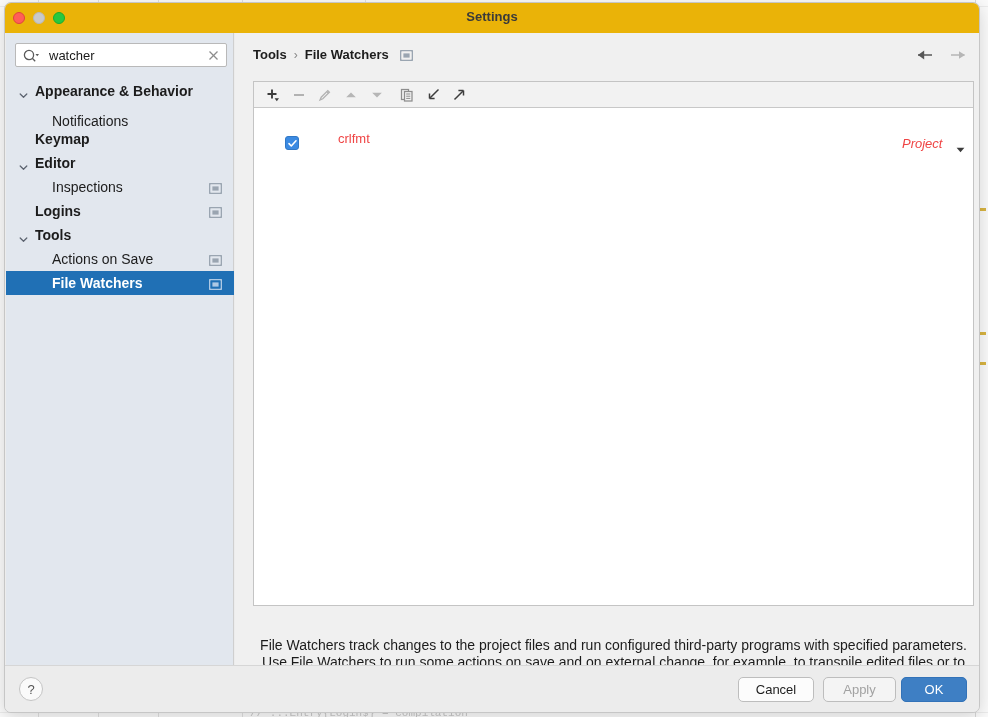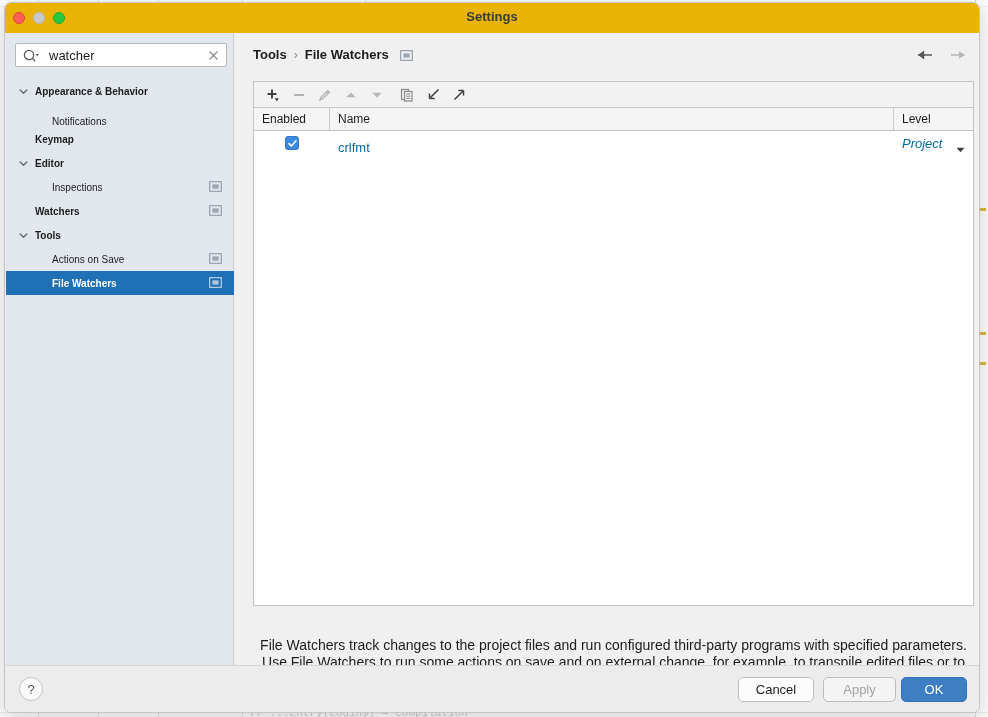--- a/index.html
+++ b/index.html
@@ -85,21 +85,21 @@
     font-size: 13px; color: #1a1a1a; line-height: 17px;
     white-space: nowrap; overflow: hidden;
   }
   #search-clear {
     position: absolute; right: 5px; top: 4px; width: 15px; height: 15px;
     cursor: pointer;
   }
 
   .tree-row {
     position: absolute; left: 0; width: 228px; height: 24px;
-    font-size: 10px; color: #1c1c1c; cursor: default;
+    font-size: 14px; color: #1c1c1c; cursor: default;
     display: flex; align-items: center;
   }
   .tree-row.selected { background: #2070b5; color: #ffffff; }
   .tree-row .arrow {
     position: absolute; left: 13px; top: 8px; width: 9px; height: 9px;
   }
   .tree-row .tlabel { position: absolute; white-space: nowrap; }
   .tree-row.lvl0 .tlabel { left: 29px; font-weight: bold; }
   .tree-row.lvl1 .tlabel { left: 46px; font-weight: normal; }
   .tree-row.lvl1.selected .tlabel { font-weight: bold; }
@@ -159,22 +159,22 @@
   }
   .th.c-enabled { width: 76px; border-right: 1px solid #c9c9c9; }
   .th.c-name    { flex: 1; border-right: 1px solid #c9c9c9; }
   .th.c-level   { width: 79px; }
 
   #table-body {
     position: absolute; left: 0; top: 49px; right: 0; bottom: 0;
     background: #ffffff;
   }
   .trow {
-    position: relative; height: 24px; display: flex; align-items: flex-end;
-    font-size: 13px; color: #0369a1; cursor: default;
+    position: relative; height: 24px; display: flex; align-items: flex-start;
+    font-size: 13px; color: #ef4444; cursor: default;
   }
   .cell-enabled {
     width: 76px; height: 100%; display: flex;
     align-items: center; justify-content: center;
   }
   .cell-name { flex: 1; padding-left: 8px; }
   .cell-level {
     width: 79px; height: 100%; display: flex; align-items: center;
     justify-content: flex-start; padding-left: 8px; position: relative; font-style: italic;
   }
@@ -288,21 +288,21 @@
           <span class="tlabel">Editor</span>
         </div>
         <div class="tree-row lvl1" style="top: 142px;">
           <span class="tlabel">Inspections</span>
           <span class="modicon"><svg width="13" height="11" viewBox="0 0 13 11">
               <rect x="0.5" y="0.5" width="12" height="10" rx="1.4" fill="none" stroke="#9aa5b1" stroke-width="1.6"></rect>
               <rect x="3.4" y="3.4" width="6.2" height="4.2" fill="#9aa5b1"></rect>
             </svg></span>
         </div>
         <div class="tree-row lvl0" style="top: 166px;">
-          <span class="tlabel">Watchers</span>
+          <span class="tlabel">Logins</span>
           <span class="modicon"><svg width="13" height="11" viewBox="0 0 13 11">
               <rect x="0.5" y="0.5" width="12" height="10" rx="1.4" fill="none" stroke="#9aa5b1" stroke-width="1.6"></rect>
               <rect x="3.4" y="3.4" width="6.2" height="4.2" fill="#9aa5b1"></rect>
             </svg></span>
         </div>
         <div class="tree-row lvl0" style="top: 190px;">
           <span class="arrow"><svg width="9" height="9" viewBox="0 0 9 9">
               <path d="M1.2 3 L4.5 6.3 L7.8 3" fill="none" stroke="#5d6470" stroke-width="1.25" stroke-linecap="round" stroke-linejoin="round"></path>
             </svg></span>
           <span class="tlabel">Tools</span>
@@ -400,25 +400,20 @@
           </svg>
         </div>
         <div class="tb-btn">
           <svg width="17" height="16" viewBox="0 0 17 16">
             <path d="M3.5 12.5 L11.8 4.2" stroke="#3c3c3c" stroke-width="1.5"></path>
             <path d="M12.5 3.5 L12.5 8.6 M12.5 3.5 L7.4 3.5" stroke="#3c3c3c" stroke-width="1.5" fill="none"></path>
           </svg>
         </div>
       </div>
 
-      <div id="table-head">
-        <div class="th c-enabled">Enabled</div>
-        <div class="th c-name">Name</div>
-        <div class="th c-level">Level</div>
-      </div>
 
       <div id="table-body">
           <div class="trow">
             <div class="cell-enabled">
               <div class="chk">
                 <svg width="11" height="11" viewBox="0 0 11 11">
                   <path d="M2 5.6 L4.3 8 L9 2.8" fill="none" stroke="#ffffff" stroke-width="1.6" stroke-linecap="round" stroke-linejoin="round"></path>
                 </svg>
               </div>
             </div>

